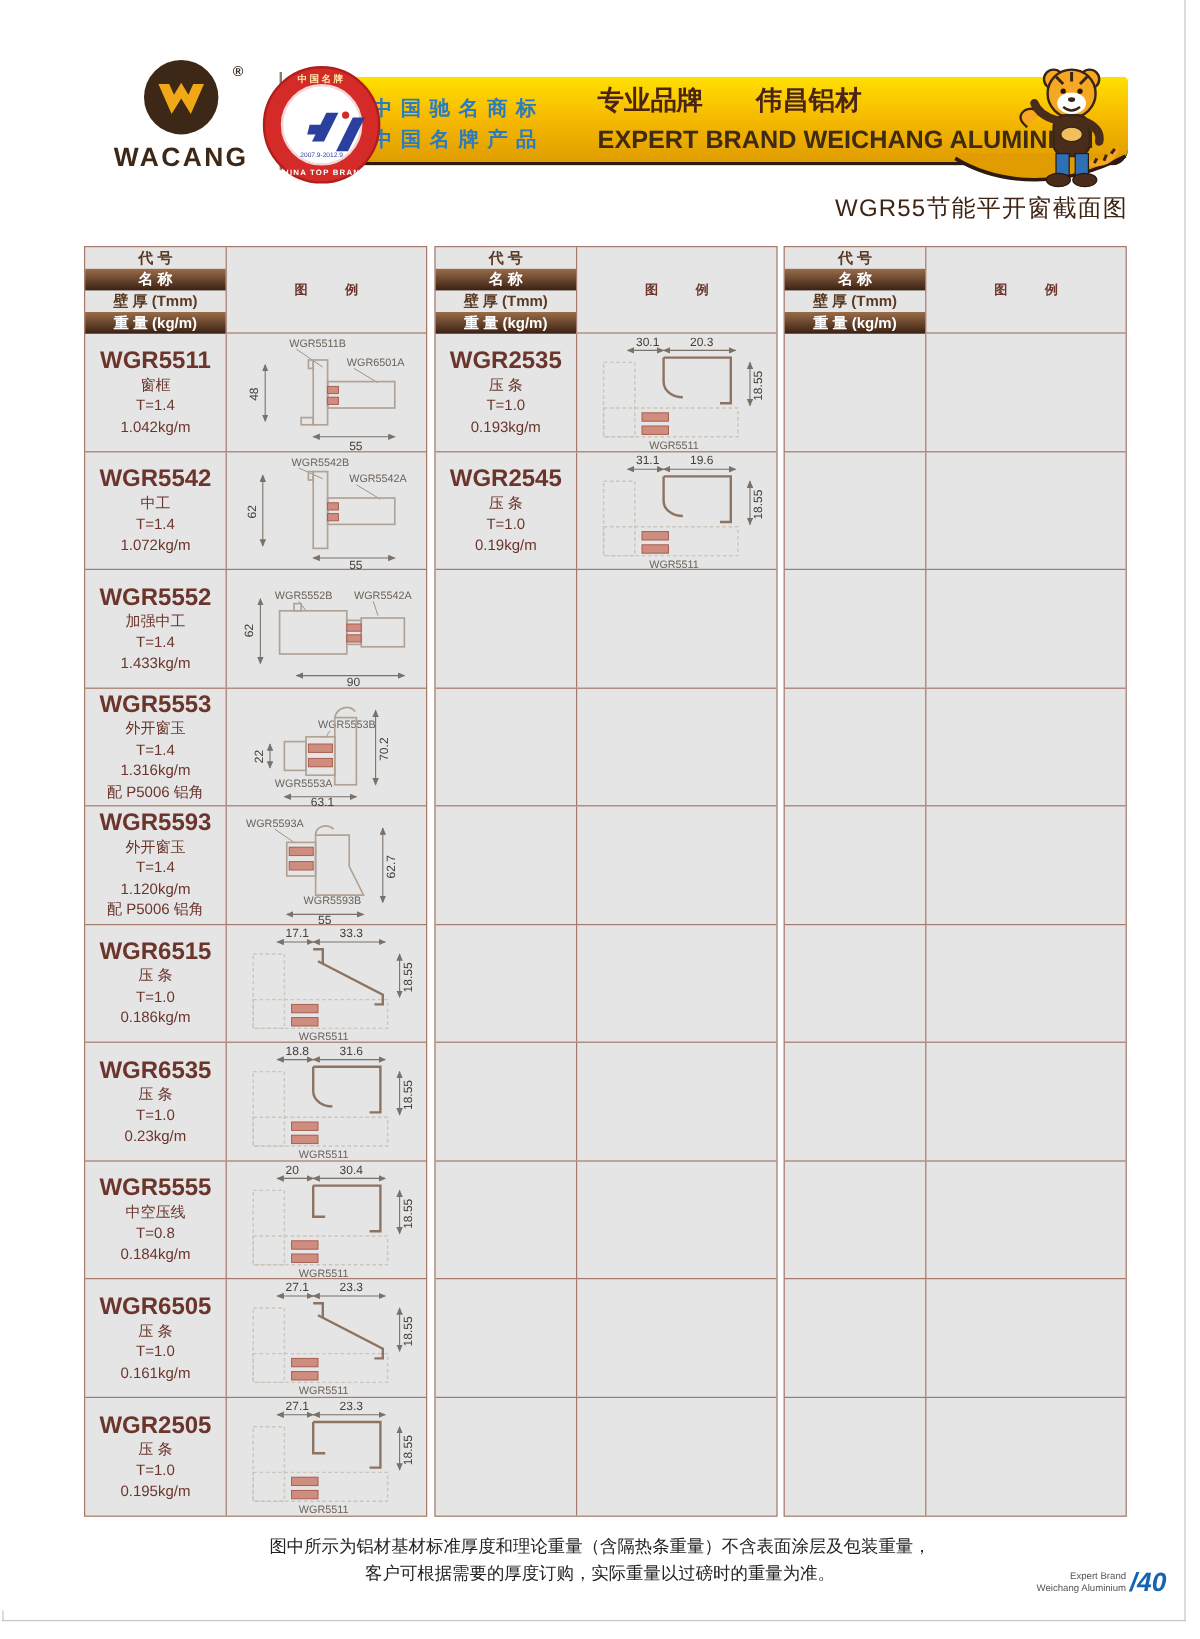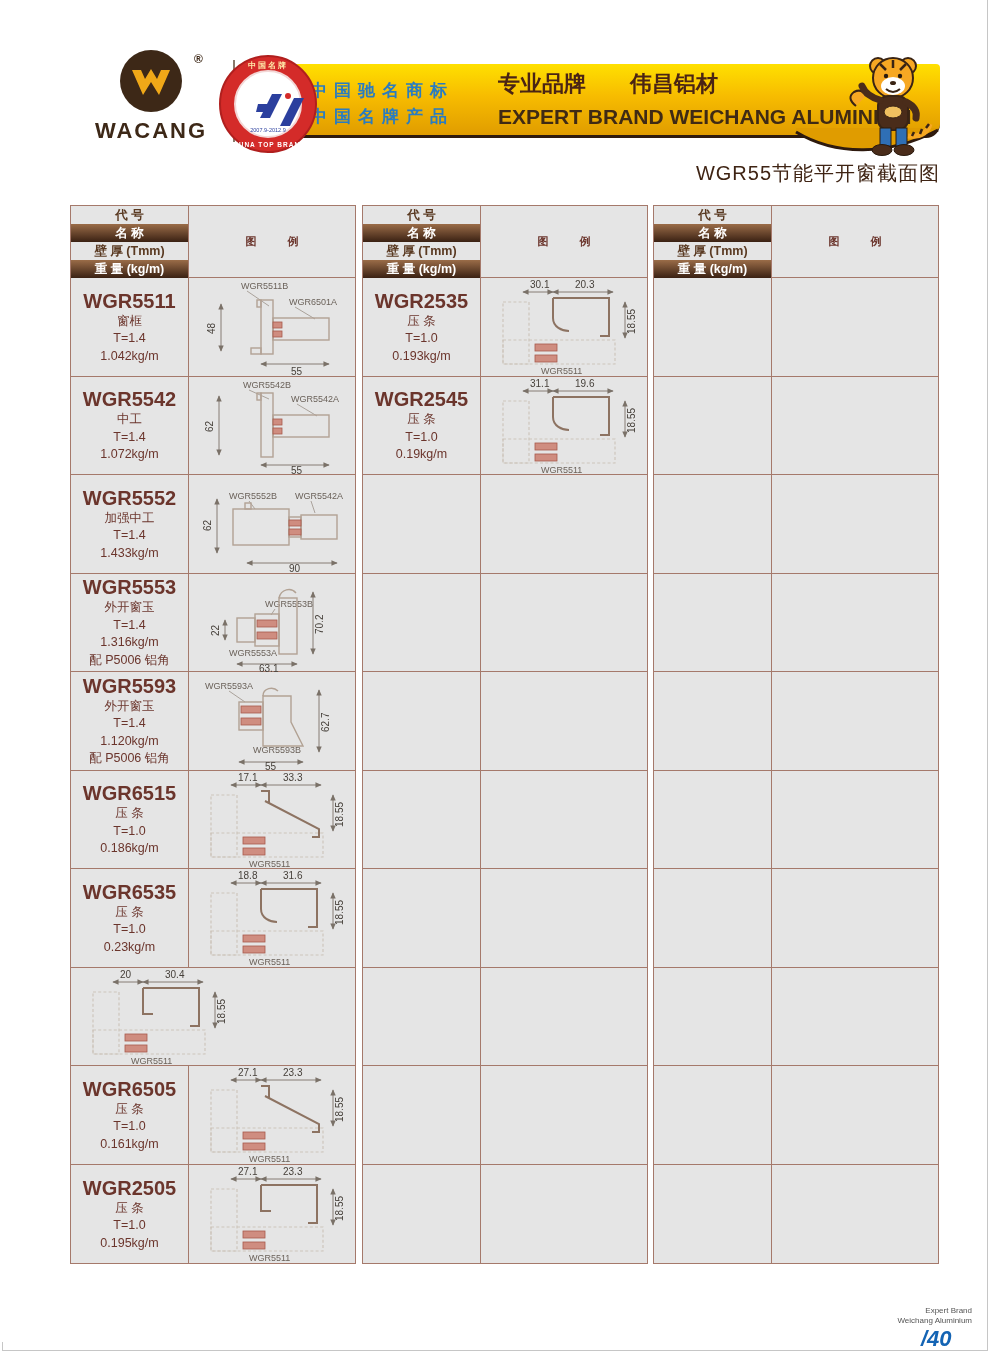--- a/index.html
+++ b/index.html
@@ -67,21 +67,21 @@
   .dash { fill:none; stroke:#cdc5bc; stroke-width:1.2; stroke-dasharray:3 2.2; }
   .hatch { fill:#cf8d80; stroke:#a85a4c; stroke-width:0.8; }
   .dim  { stroke:#7a7168; stroke-width:0.9; }
   .lead { stroke:#9a9088; stroke-width:0.8; fill:none; }
   .dtxt { font-size:10px; fill:#46403a; font-family:"Liberation Sans",sans-serif; }
   .ltxt { font-size:9px; fill:#6b625a; font-family:"Liberation Sans",sans-serif; }
 
   
   .note { position:absolute; left:20px; top:1278px; width:960px; text-align:center;
           font-size:14.5px; color:#222; line-height:23px; }
-  .corner { position:absolute; right:28px; top:1306px; display:flex; align-items:center;flex-direction:column; }
+  .corner { position:absolute; right:28px; top:1306px; display:flex; align-items:center; }
   .corner-small { text-align:right; font-size:8px; color:#555; line-height:10px; }
   .corner-num { font-size:22px; font-weight:900; font-style:italic; color:#1464b4; margin-left:3px; }
   .edge-r { position:absolute; left:987px; top:0; width:1px; height:1351px; background:#c6c6c6; }
   .edge-b { position:absolute; left:2px; top:1350px; width:986px; height:1px; background:#c6c6c6; }
   .edge-l { position:absolute; left:2px; top:1342px; width:1px; height:9px; background:#c6c6c6; }
 </style>
 </head>
 <body>
 
 <div class="page">
@@ -353,20 +353,26 @@
           <text class="dtxt" x="47" y="10">18.8</text>
           <text class="dtxt" x="92" y="10">31.6</text>
           <line class="dim" x1="142" y1="24" x2="142" y2="60" marker-start="url(#ar)" marker-end="url(#ar)"></line>
           <text class="dtxt" transform="translate(152,56) rotate(-90)">18.55</text>
           <text class="ltxt" x="58" y="96">WGR5511</text>
         </svg>
       </div>
     </div>
 
     <div class="trow">
+      <div class="labcell">
+        <div class="code">WGR5555</div>
+        <div class="sub">中空压线</div>
+        <div class="sub">T=0.8</div>
+        <div class="sub">0.184kg/m</div>
+      </div>
       <div class="diagcell">
         <svg viewBox="0 0 164 98" width="164" height="98">
           <rect class="dash" x="20" y="24" width="26" height="62"></rect>
           <rect class="dash" x="20" y="62" width="112" height="24"></rect>
           <rect class="hatch" x="52" y="66" width="22" height="7"></rect>
           <rect class="hatch" x="52" y="77" width="22" height="7"></rect>
           <path class="bead" d="M70,20 h56 v38 h-9"></path>
           <path class="bead" d="M70,20 v26 h10"></path>
           <line class="dim" x1="40" y1="14" x2="70" y2="14" marker-start="url(#ar)" marker-end="url(#ar)"></line>
           <line class="dim" x1="70" y1="14" x2="130" y2="14" marker-start="url(#ar)" marker-end="url(#ar)"></line>
@@ -577,20 +583,24 @@
         <div class="labcell"></div>
         <div class="diagcell"></div>
       </div>
     <div class="trow">
         <div class="labcell"></div>
         <div class="diagcell"></div>
       </div>
   </div>
 
   
+  <div class="note">
+    <div>图中所示为铝材基材标准厚度和理论重量（含隔热条重量）不含表面涂层及包装重量，</div>
+    <div>客户可根据需要的厚度订购，实际重量以过磅时的重量为准。</div>
+  </div>
 
   <div class="corner">
     <div class="corner-small">
       <div>Expert Brand</div>
       <div>Weichang Aluminium</div>
     </div>
     <div class="corner-num">/40</div>
   </div>
 
   <div class="edge-r"></div>

